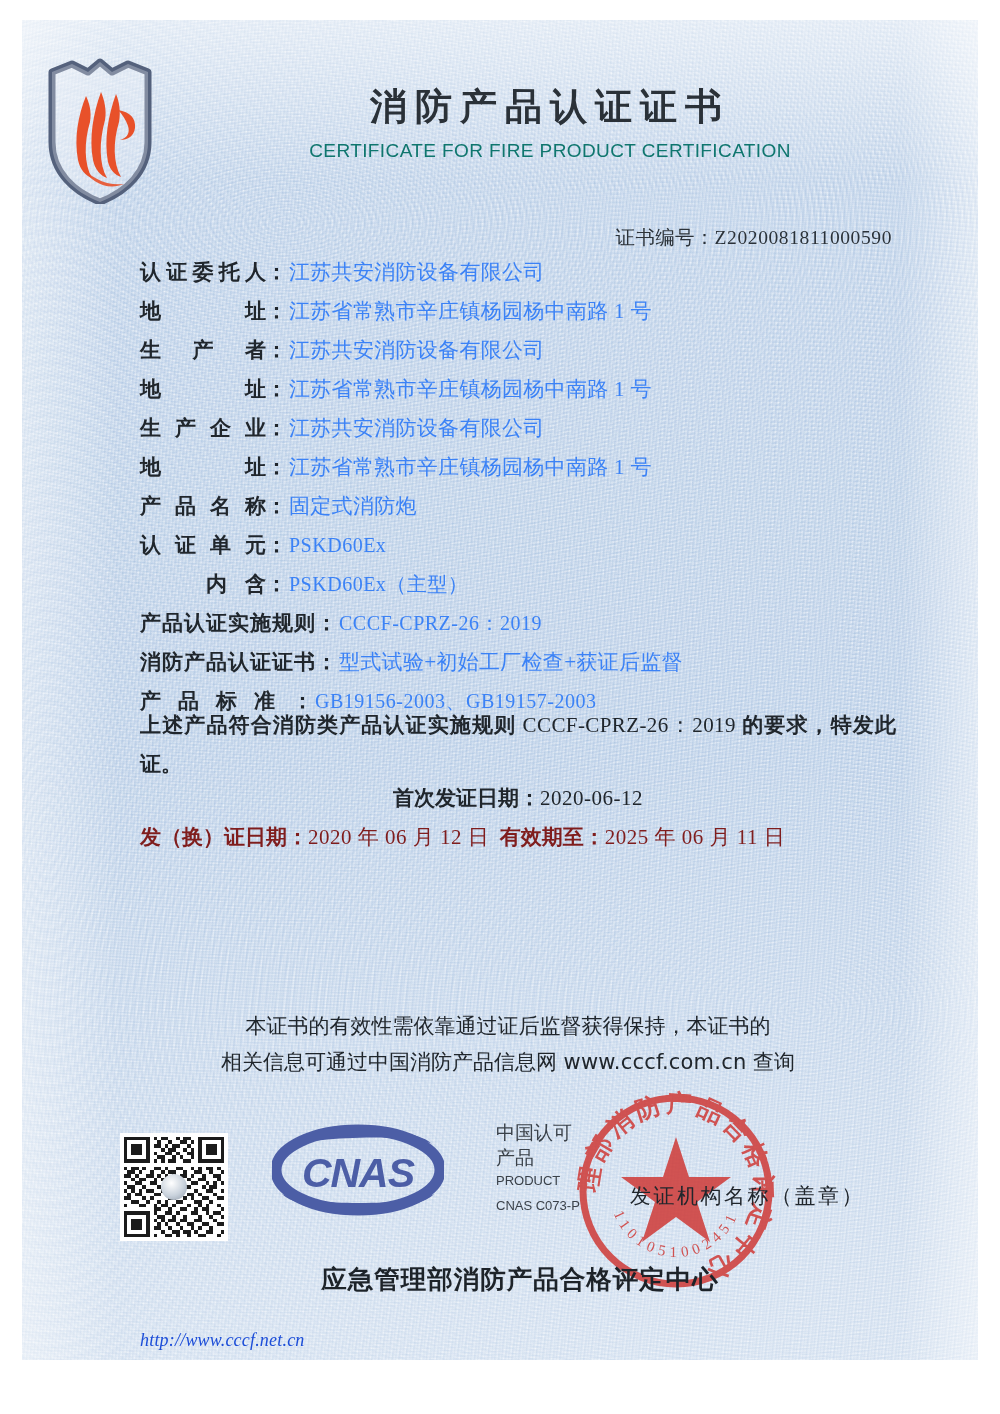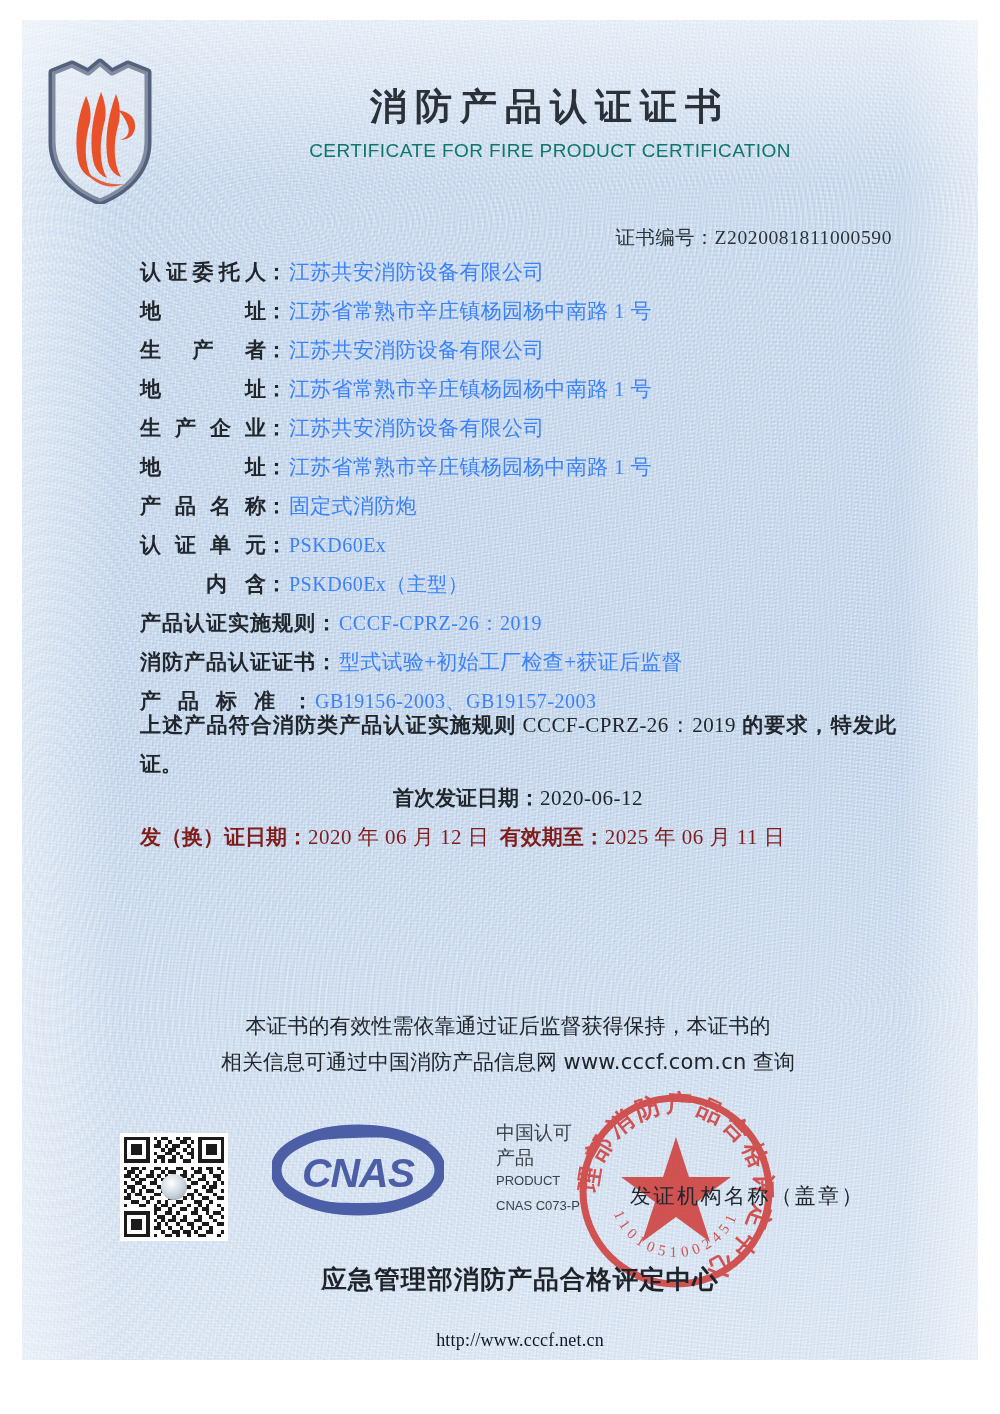--- a/index.html
+++ b/index.html
@@ -297,24 +297,25 @@
     text-align: center;
     font-size: 19px;
     color: #222930;
   }
   .addr .zip { margin-left: 44px; letter-spacing: .6px; }
   .site {
     position: absolute;
     left: 140px;
     top: 1330px;
     width: 760px;
-    text-align: center;
+    text-align: left;
     font-size: 18px;
-    color: #0f172a;
+    color: #1d4ed8;
     letter-spacing: .2px;
+    font-style: italic;
   }
 </style>
 </head>
 <body>
 
 <div id="certificate">
 
   <div class="paper">
     <div class="guilloche"></div>
     <div class="guilloche2"></div>

